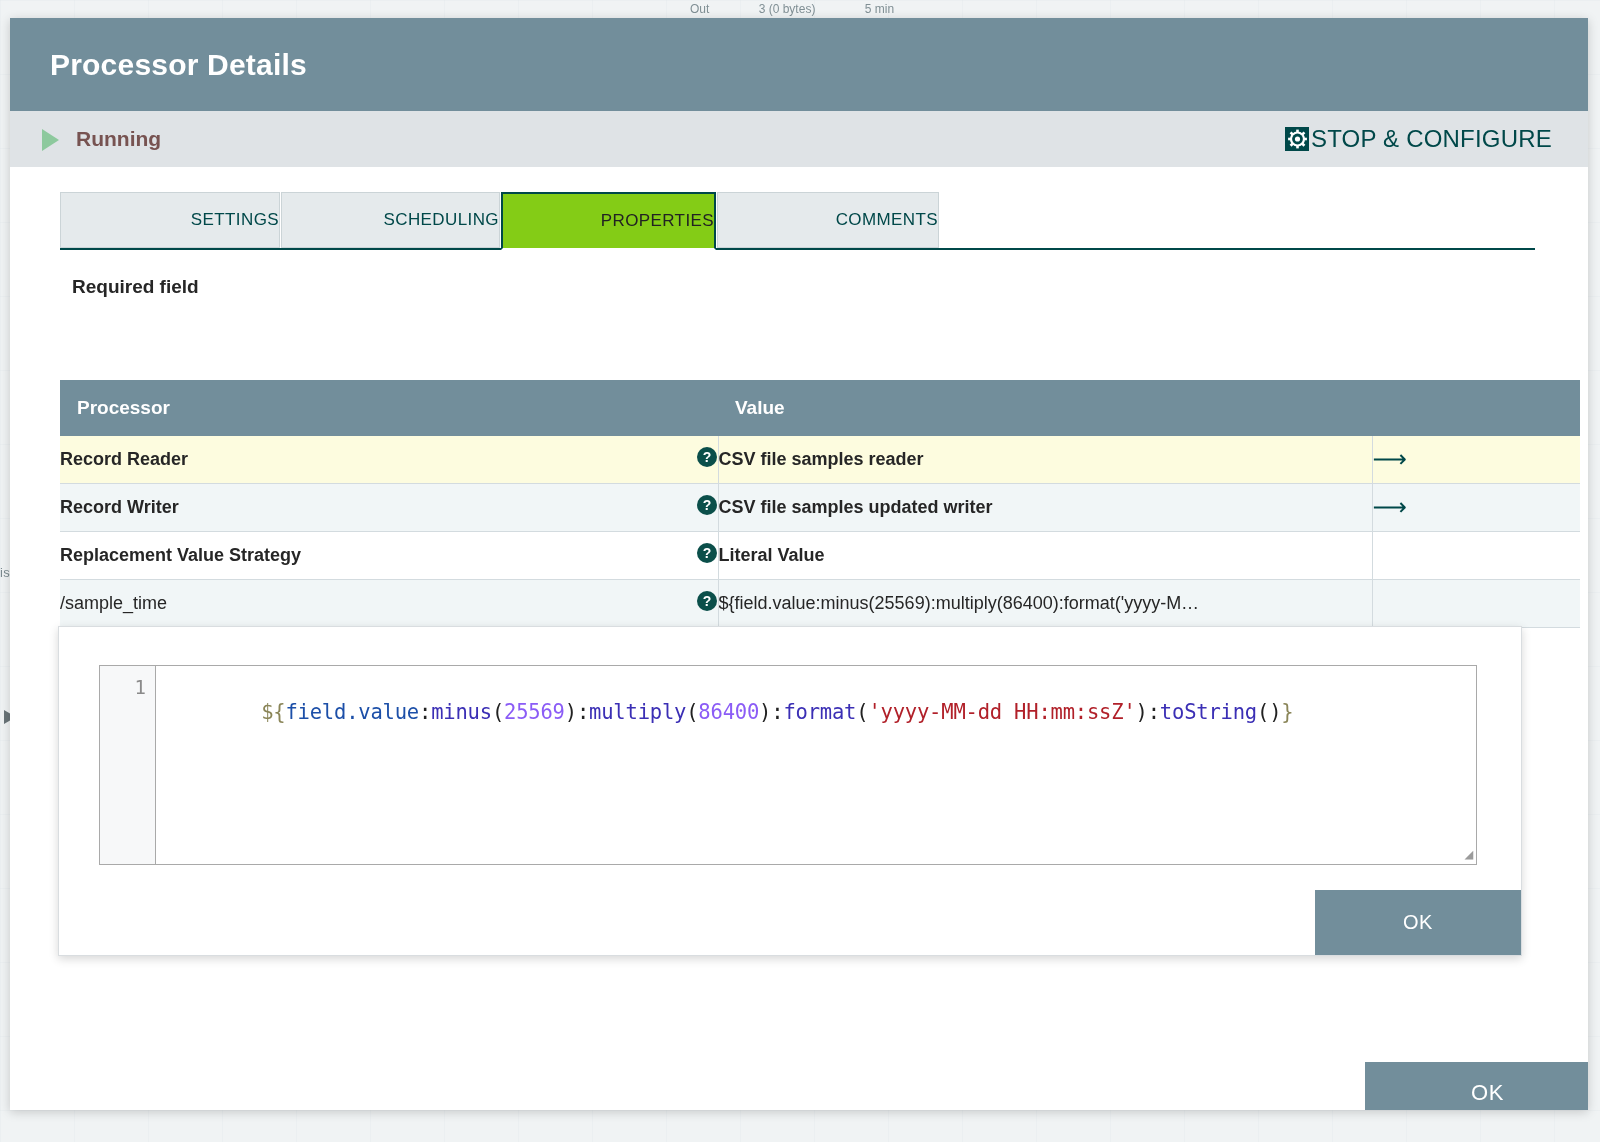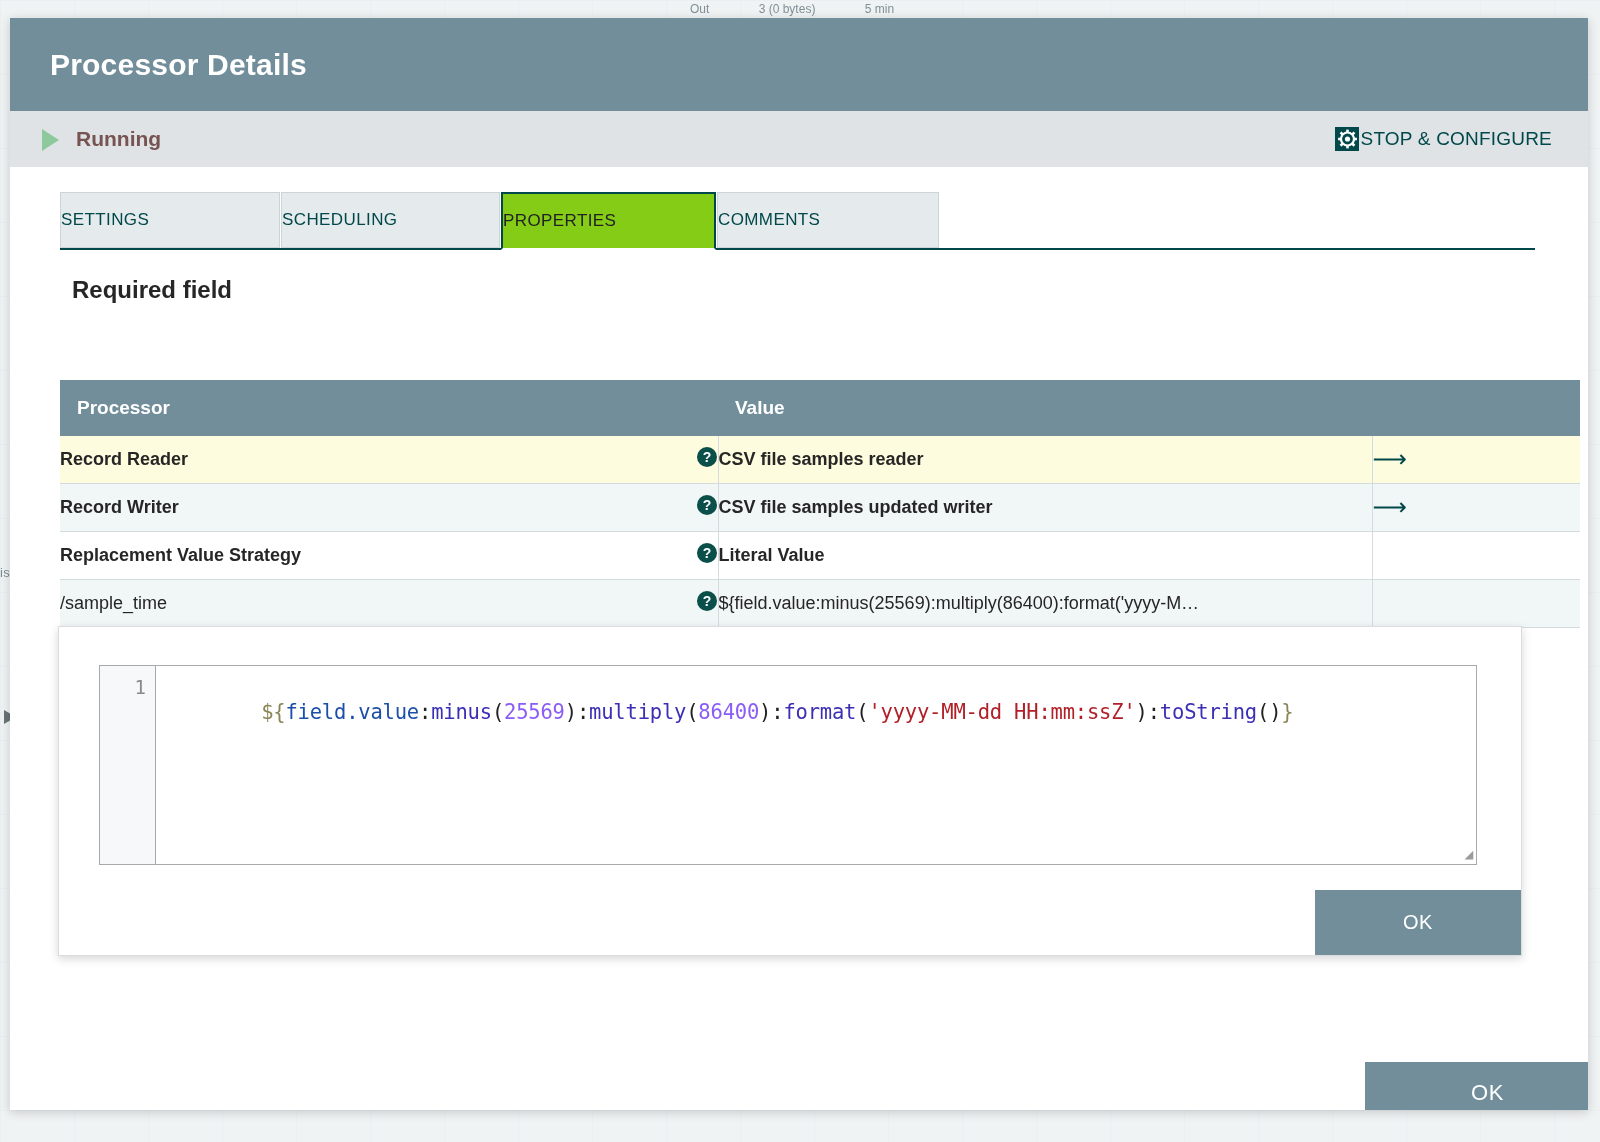--- a/index.html
+++ b/index.html
@@ -101,21 +101,21 @@
   }
   #status-text {
     color: #775351;
     font-size: 21px;
     font-weight: bold;
   }
   #stop-configure-button {
     display: flex;
     align-items: center;
     color: #004849;
-    font-size: 19px;
+    font-size: 24px;
     letter-spacing: .2px;
     cursor: pointer;
     background: none;
     border: none;
     font-family: inherit;
     padding: 0;
     text-align: right;
   }
   #gear-icon { display: block; }
 
@@ -128,21 +128,21 @@
   }
   .tab {
     position: absolute;
     top: 0;
     height: 56px;
     background: #e5eaec;
     border: 1px solid #cbd4d7;
     box-sizing: border-box;
     display: flex;
     align-items: center;
-    justify-content: flex-start;
+    justify-content: flex-end;
     color: #004849;
     font-size: 17px;
     letter-spacing: .4px;
     cursor: pointer;
   }
   .tab.active {
     background: #84cc16;
     border: 2px solid #004849;
     border-bottom: 2px solid #ffffff;
     color: #222222;
@@ -154,21 +154,21 @@
     left: 0; top: 56px;
     width: 1475px;
     height: 2px;
     background: #004849;
     z-index: 1;
   }
 
   
   #required-field-label {
     margin: 26px 0 0 62px;
-    font-size: 24px;
+    font-size: 19px;
     font-weight: bold;
     color: #262626;
   }
 
   
   #property-table {
     position: absolute;
     left: 50px;
     top: 362px;
     width: 1520px;

